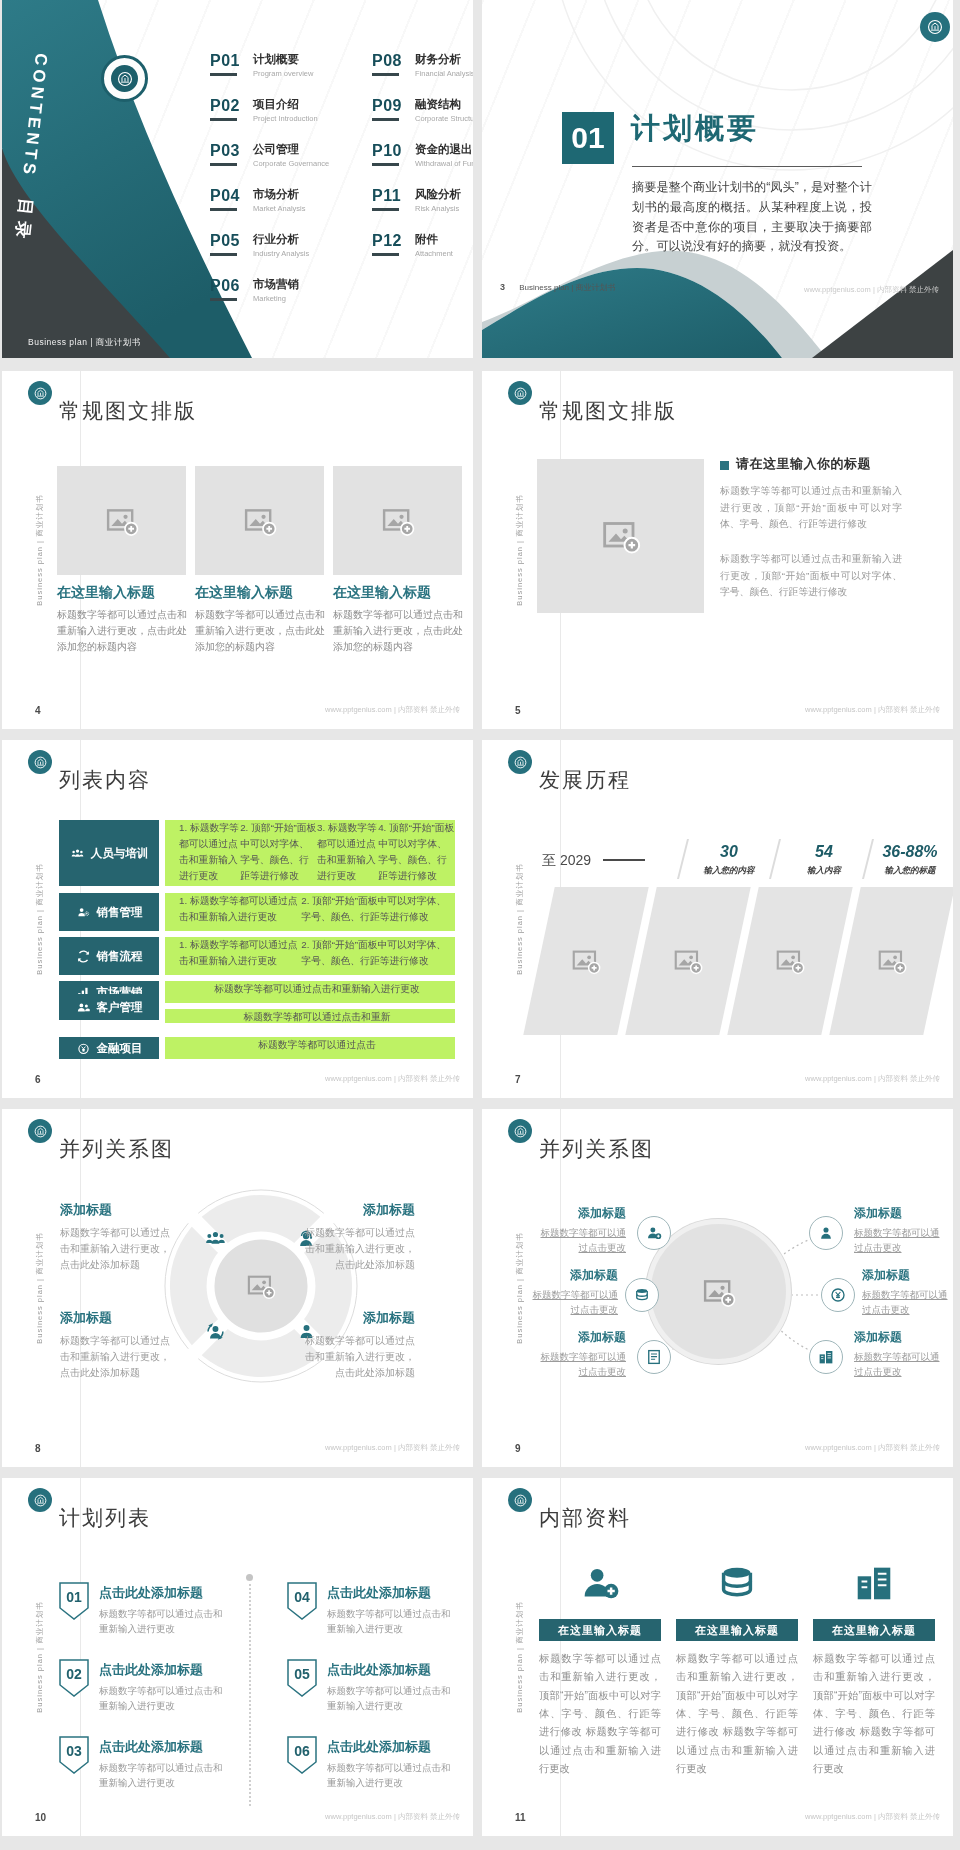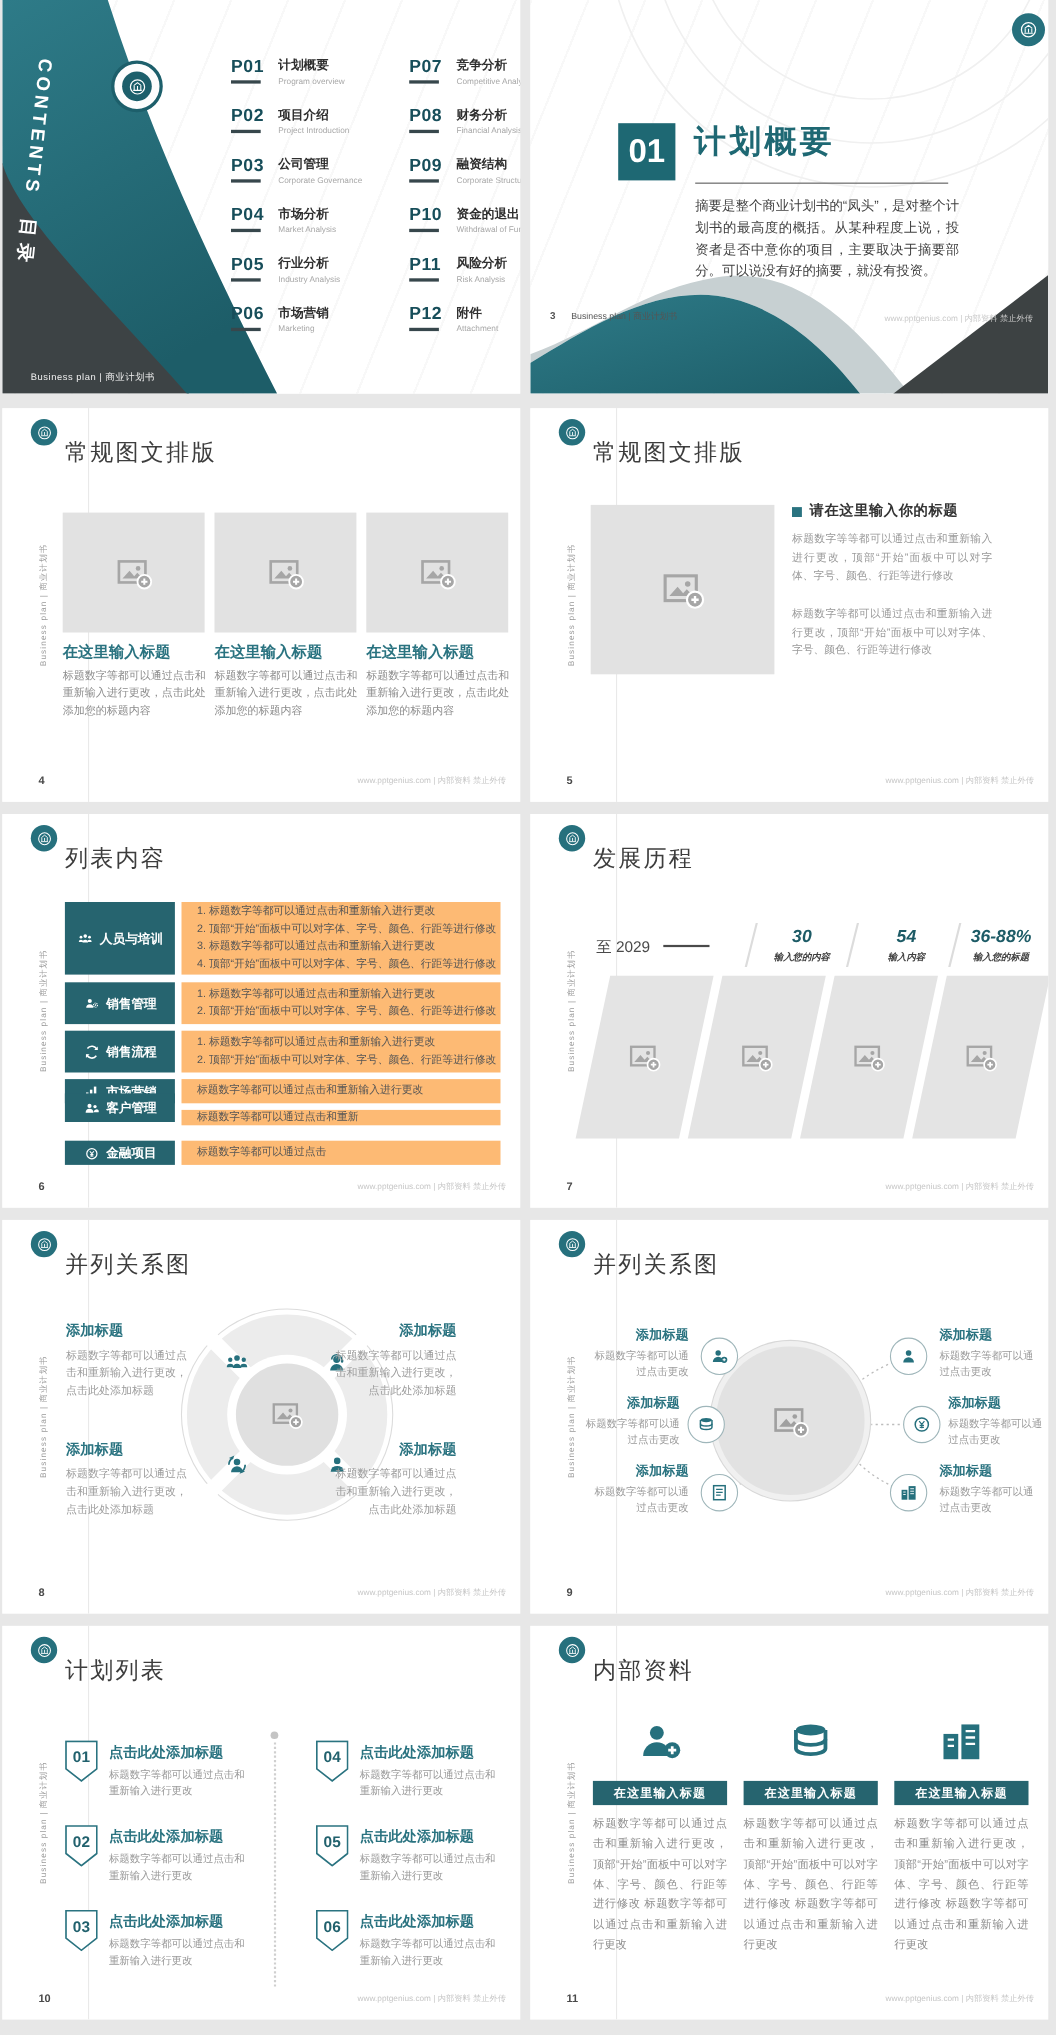--- a/index.html
+++ b/index.html
@@ -63,21 +63,21 @@
 
   
   .it-ph{position:absolute;left:55px;top:88px;width:167px;height:154px;}
   .it-sq{position:absolute;left:238px;top:90px;width:9px;height:9px;background:#2a7380;}
   .it-h{position:absolute;left:254px;top:84px;margin:0;font-size:13px;font-weight:bold;color:#333;letter-spacing:.5px;}
   .it-p{position:absolute;left:238px;width:182px;margin:0;font-size:9.8px;color:#999;line-height:1.7;text-align:justify;}
 
   
   .ls-label{position:absolute;left:57px;width:100px;background:#26646f;color:#fff;display:flex;
     align-items:center;justify-content:center;gap:6px;font-size:11.5px;font-weight:bold;}
-  .ls-body{position:absolute;left:163px;width:290px;background:#fdba74;display:flex;flex-direction:column;
+  .ls-body{position:absolute;left:163px;width:290px;background:#bef264;display:flex;
     justify-content:center;padding-left:14px;box-sizing:border-box;}
   .ls-body div{font-size:9.8px;color:#555;line-height:1.65;}
 
   
   .tl-year{position:absolute;left:60px;top:112px;font-size:14px;color:#4a4a4a;}
   .tl-year i{display:inline-block;width:42px;height:2px;background:#4a4a4a;vertical-align:middle;margin:0 0 3px 12px;}
   .tl-div{position:absolute;top:99px;width:2px;height:40px;background:#dcdcdc;transform:skewX(-14deg);}
   .tl-stat{position:absolute;top:103px;text-align:center;font-style:italic;}
   .tl-stat .v{font-size:16px;font-weight:bold;color:#1d5b66;}
   .tl-stat .l{font-size:8.5px;font-weight:bold;color:#3f3f3f;margin-top:4px;}
@@ -92,21 +92,21 @@
   .r4.right{text-align:right;}
 
   
   .r6-big{position:absolute;left:164px;top:110px;width:145px;height:145px;border-radius:50%;
     background:#e2e2e2;border:5px solid #f0f0f0;box-shadow:0 0 0 1px #d8d8d8;box-sizing:border-box;
     display:flex;align-items:center;justify-content:center;color:#a0a0a0;}
   .r6-sm{position:absolute;width:34px;height:34px;border-radius:50%;background:#fff;border:1px solid #9fb6ba;
     box-sizing:border-box;display:flex;align-items:center;justify-content:center;color:#26707d;}
   .r6{position:absolute;width:86px;}
   .r6 h4{margin:0 0 4px;font-size:12px;font-weight:bold;color:#2a7380;}
-  .r6 p{margin:0;font-size:9.5px;color:#9b9b9b;line-height:1.55;}
+  .r6 p{margin:0;font-size:9.5px;color:#9b9b9b;line-height:1.55;text-decoration:underline;}
 
   
   .pl-item{position:absolute;width:176px;display:flex;gap:10px;}
   .pl-badge{flex-shrink:0;}
   .pl-item h4{margin:2px 0 5px;font-size:13px;font-weight:bold;color:#2a7380;}
   .pl-item p{margin:0;font-size:9.5px;color:#999;line-height:1.55;width:132px;}
   .pl-sep{position:absolute;left:247px;top:106px;height:222px;border-left:2px dotted #cfcfcf;}
   .pl-dot{position:absolute;left:244px;top:96px;width:7px;height:7px;border-radius:50%;background:#c4c4c4;}
 
   
@@ -294,30 +294,20 @@
           </div>
         </div>
       <div class="toc-item">
           <div class="toc-num">
             <span>P06</span>
             <i></i>
           </div>
           <div class="toc-txt">
             <b>市场营销</b>
             <span>Marketing</span>
-          </div>
-        </div>
-      <div class="toc-item">
-          <div class="toc-num">
-            <span>P07</span>
-            <i></i>
-          </div>
-          <div class="toc-txt">
-            <b>竞争分析</b>
-            <span>Competitive Analysis</span>
           </div>
         </div>
       <div class="toc-item">
           <div class="toc-num">
             <span>P08</span>
             <i></i>
           </div>
           <div class="toc-txt">
             <b>财务分析</b>
             <span>Financial Analysis</span>

